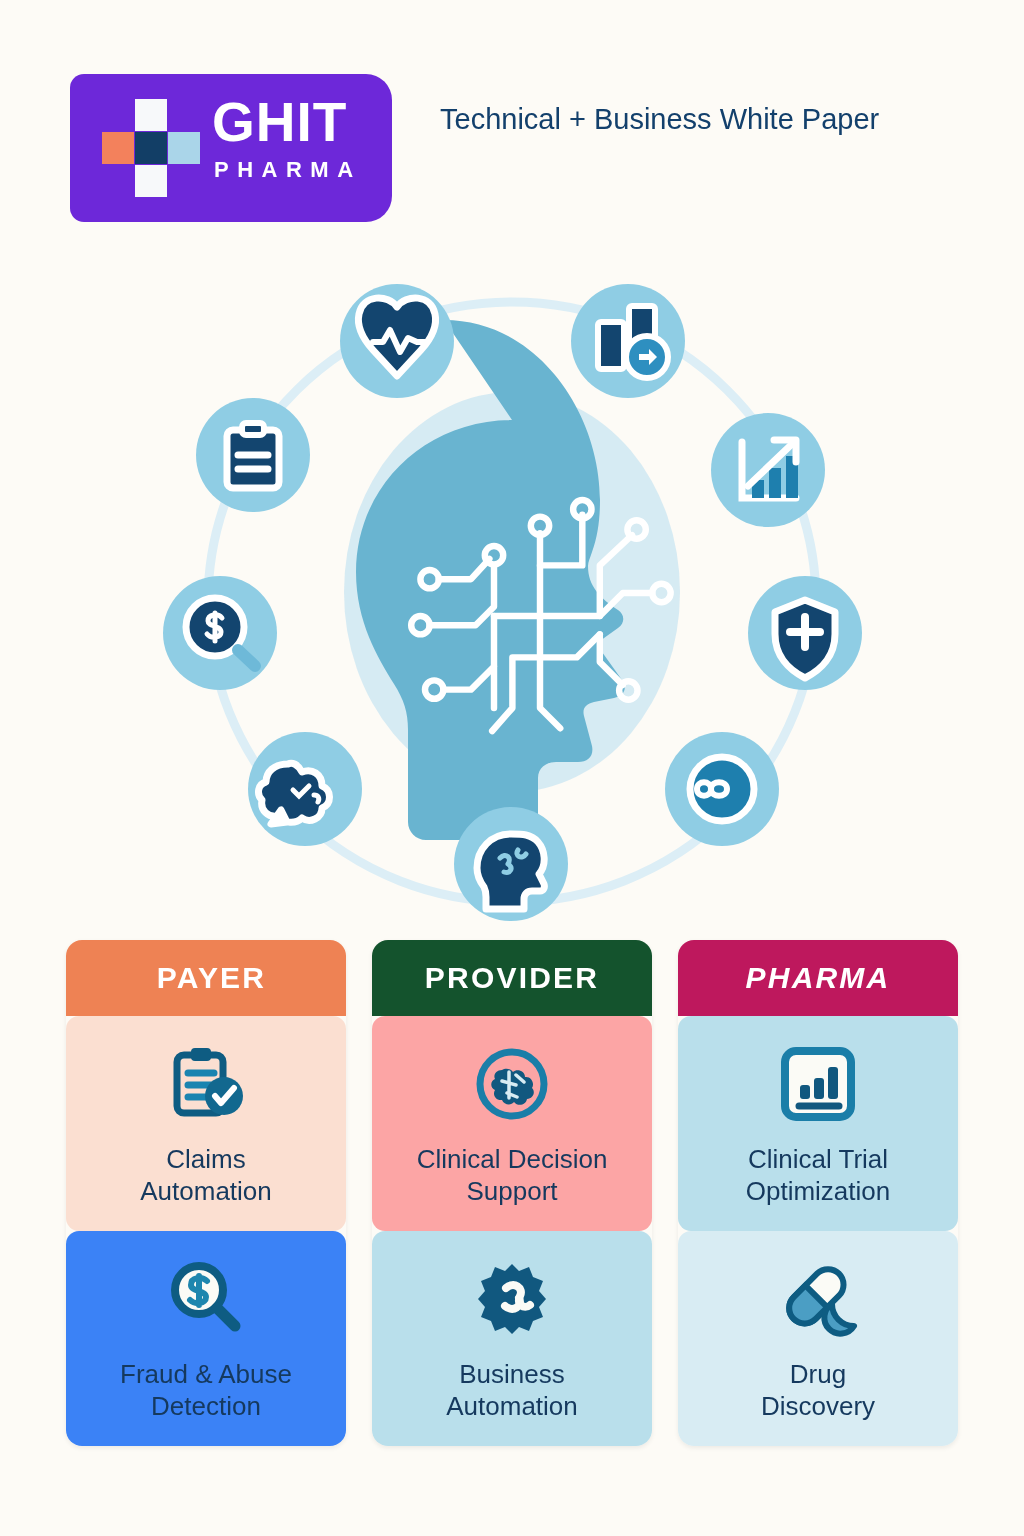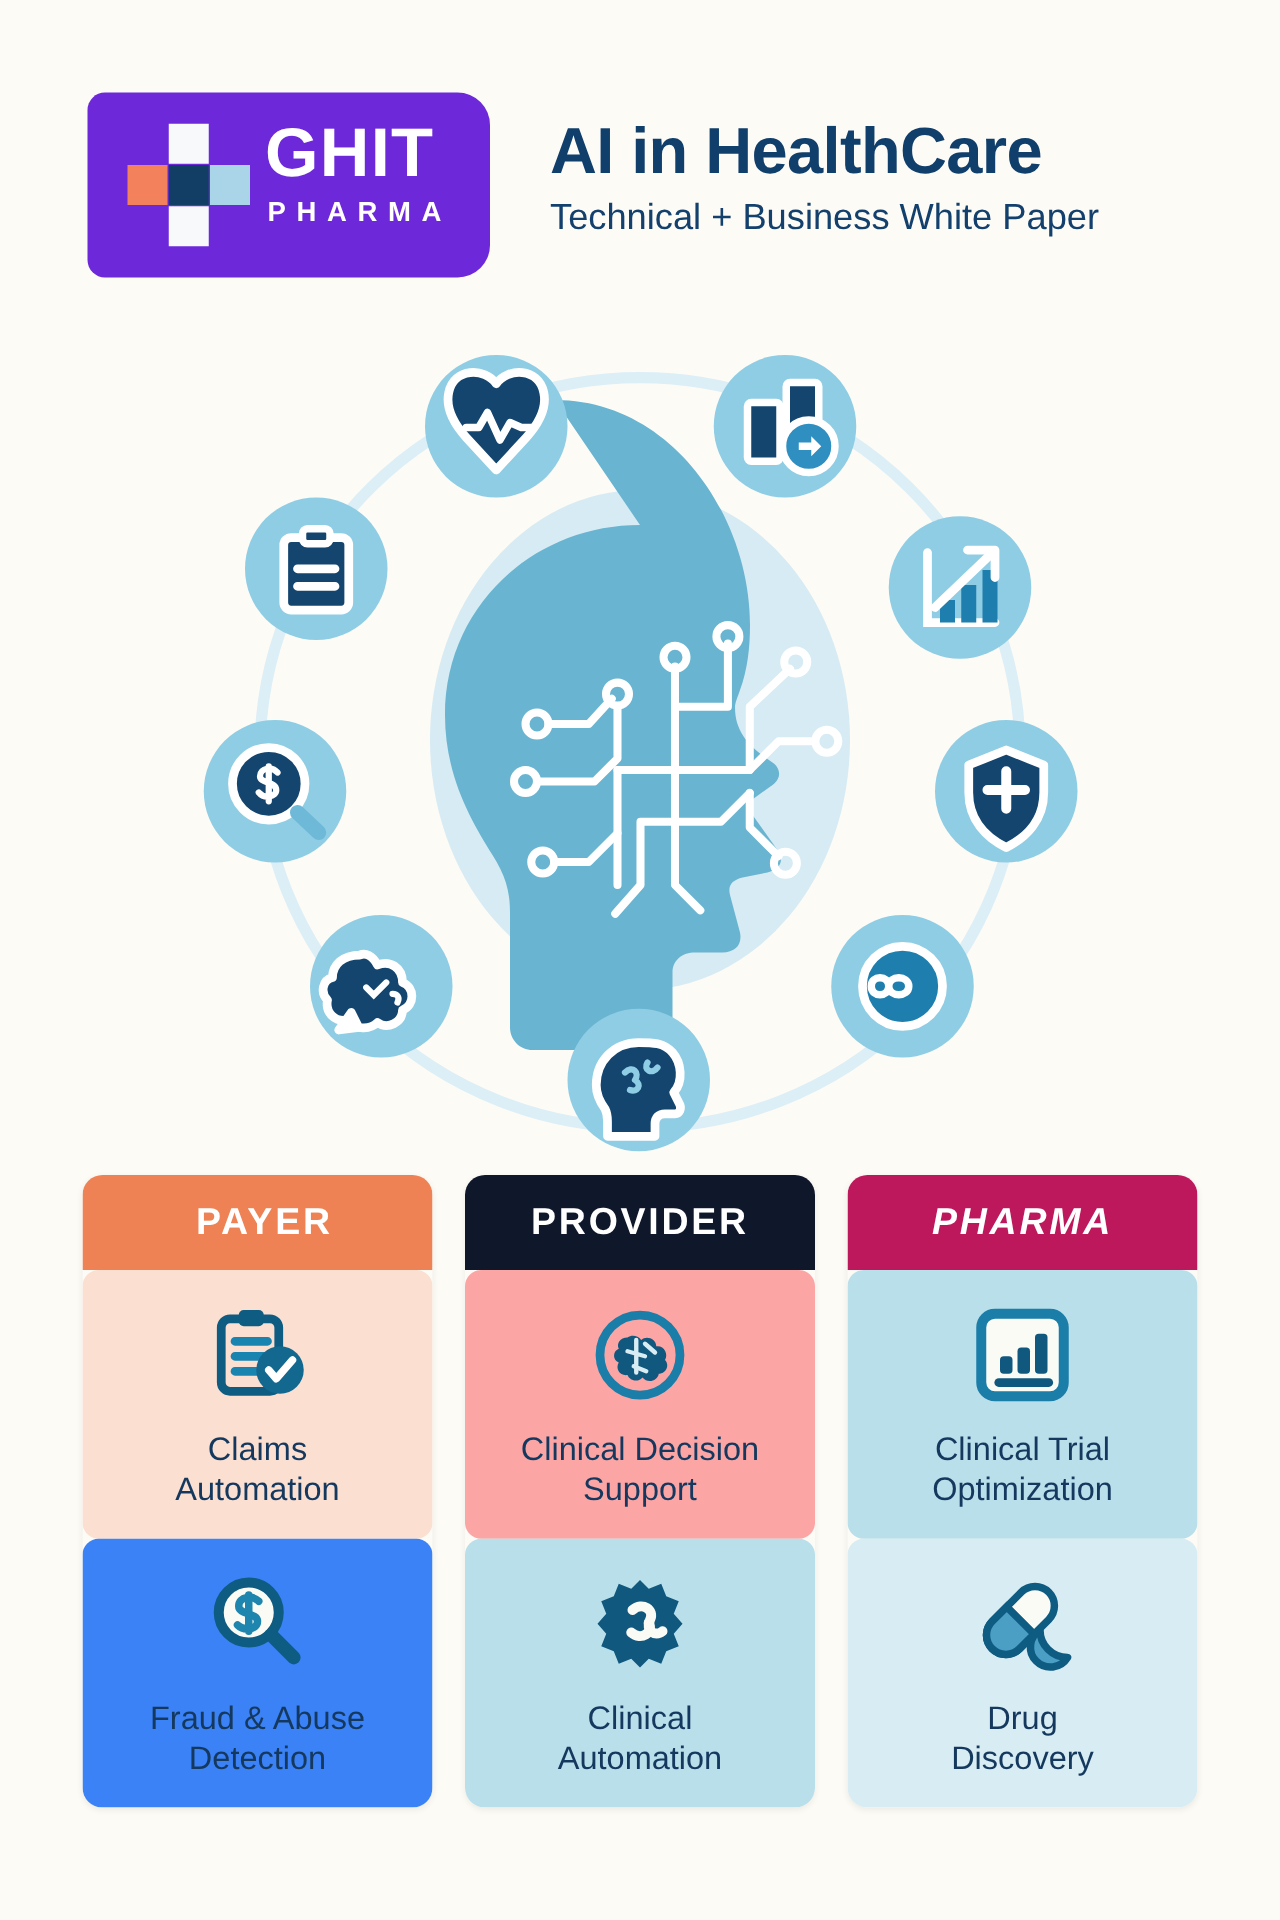--- a/index.html
+++ b/index.html
@@ -78,21 +78,21 @@
     margin-top: 12px; text-align: center; line-height: 1.2;
     font-size: 26px; color: #15395E;
   }
   .cell-label span { display: block; }
 
   
   .card-payer .card-head { background: #EE8254; padding-left: 11px; }
   .card-payer .cell-a { background: #FBDFD1; }
   .card-payer .cell-b { background: #3b82f6; }
   
-  .card-provider .card-head { background: #0f172a; }
+  .card-provider .card-head { background: #14532d; }
   .card-provider .cell-a { background: #fca5a5; }
   .card-provider .cell-b { background: #B9DFEB; }
   
   .card-pharma .card-head { background: #be185d; font-style: italic; }
   .card-pharma .cell-a { background: #D8ECF3; }
   .card-pharma .cell-b { background: #B9DFEB; }
 </style>
 </head>
 <body>
 
@@ -106,21 +106,20 @@
         <i class="lc-left"></i>
         <i class="lc-center"></i>
         <i class="lc-right"></i>
         <i class="lc-bottom"></i>
       </div>
       <div class="logo-word">GHIT</div>
       <div class="logo-sub">PHARMA</div>
     </div>
 
     <div class="title-block">
-      <div class="title-main">AI in HealthCare</div>
       <div class="title-sub">Technical + Business White Paper</div>
     </div>
   </div>
 
   <div class="hero">
     <svg width="1024" height="680" viewBox="0 0 1024 680" xmlns="http://www.w3.org/2000/svg">
       <defs>
 
         <g id="circuit">
           <g fill="none" stroke="#FFFFFF" stroke-width="7" stroke-linecap="round" stroke-linejoin="round">
@@ -306,21 +305,21 @@
       <div class="card-cell cell-b">
         <div class="cell-icon">
           <svg width="86" height="86" viewBox="0 0 86 86">
             <path fill="#11587F" d="M43 8
               l7 7 l10 -4 l4 10 l10 4 l-4 10 l7 8 l-7 8 l4 10 l-10 4 l-4 10 l-10 -4 l-7 7 l-7 -7 l-10 4 l-4 -10 l-10 -4 l4 -10 l-7 -8 l7 -8 l-4 -10 l10 -4 l4 -10 l10 4 z"></path>
             <path d="M37 32 c8 -7 18 0 14 8 c-4 8 4 14 10 9" fill="none" stroke="#FBFBF6" stroke-width="8" stroke-linecap="round"></path>
             <path d="M36 50 c8 7 18 0 14 -8" fill="none" stroke="#FBFBF6" stroke-width="8" stroke-linecap="round"></path>
           </svg>
         </div>
         <div class="cell-label">
-          <span>Clinical</span>
+          <span>Business</span>
           <span>Automation</span>
         </div>
       </div>
     </div>
 
     <div class="card card-pharma">
       <div class="card-head">PHARMA</div>
 
       <div class="card-cell cell-b">
         <div class="cell-icon">

